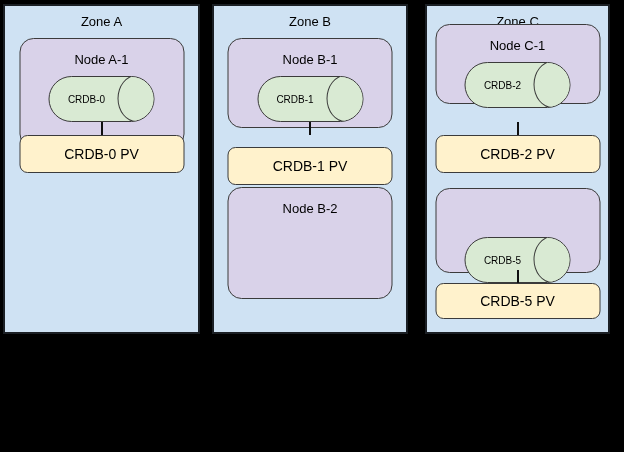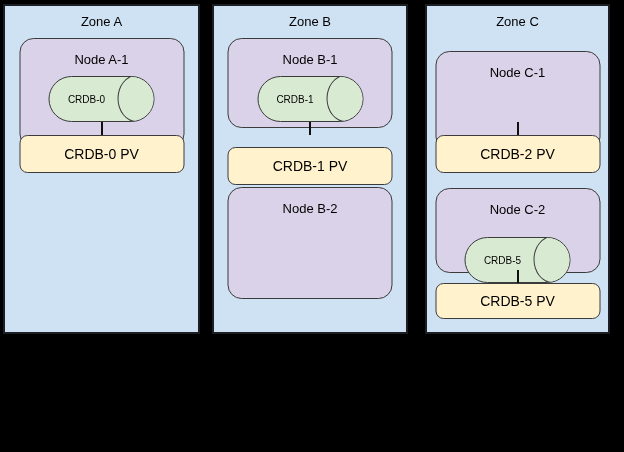--- a/index.html
+++ b/index.html
@@ -80,29 +80,32 @@
     <div class="pv" style="top:141px;height:38px">
       <span>CRDB-1 PV</span>
     </div>
     <div class="node" style="top:181px;height:112px">
       <div class="node-label">Node B-2</div>
     </div>
   </div>
 
   <div class="zone" style="left:425px;width:185px">
     <div class="zone-label">Zone C</div>
-    <div class="node" style="top:45px;height:100px">
+    <div class="node" style="top:18px;height:80px">
       <div class="node-label">Node C-1</div>
+      <div class="cyl" style="top:37px">
+        <div class="cap"></div>
+        <div class="cyl-label">CRDB-2</div>
+      </div>
     </div>
     <div class="conn" style="top:116px;height:13px"></div>
     <div class="pv" style="top:129px;height:38px">
       <span>CRDB-2 PV</span>
     </div>
     <div class="node" style="top:182px;height:85px">
-      <div class="node-label">Node C-2</div>
       <div class="cyl" style="top:48px">
         <div class="cap"></div>
         <div class="cyl-label">CRDB-5</div>
       </div>
     </div>
     <div class="conn" style="top:264px;height:13px"></div>
     <div class="pv" style="top:277px;height:36px">
       <span>CRDB-5 PV</span>
     </div>
   </div>

